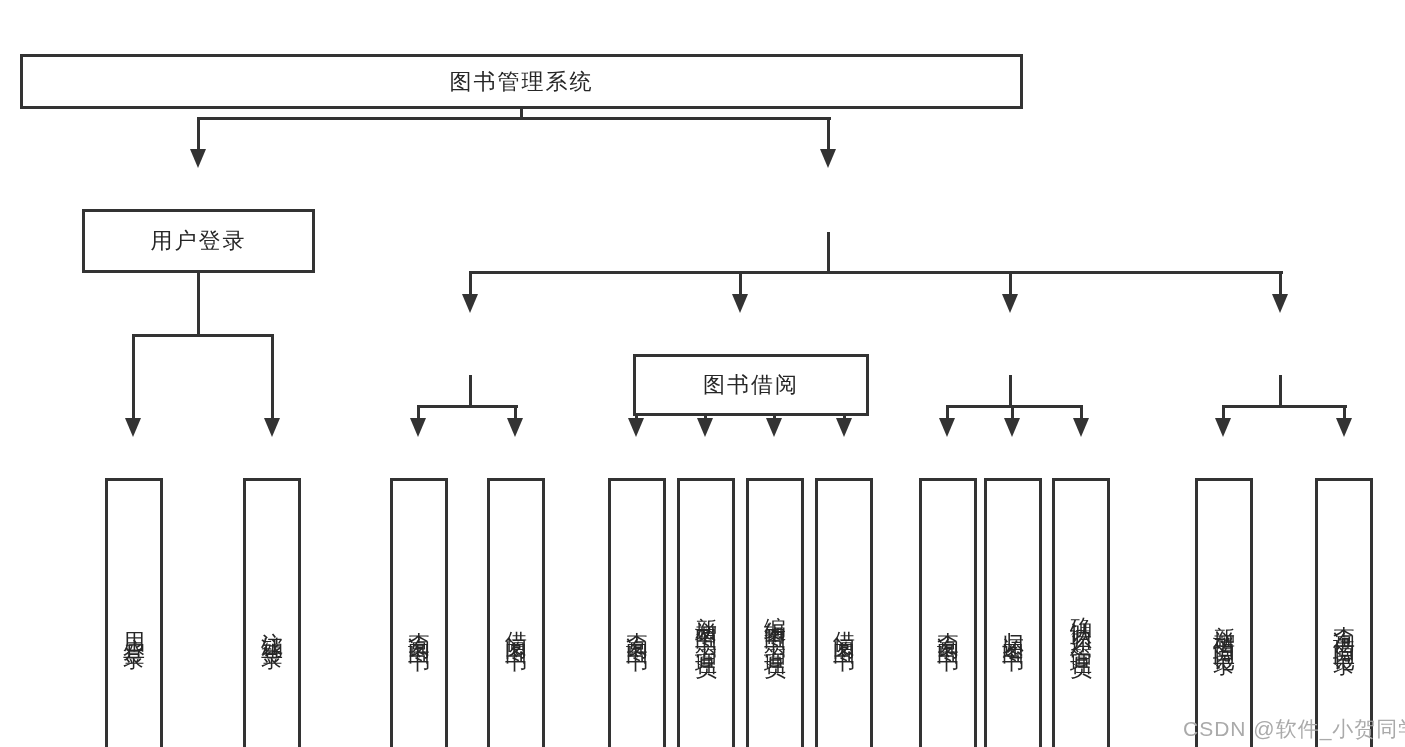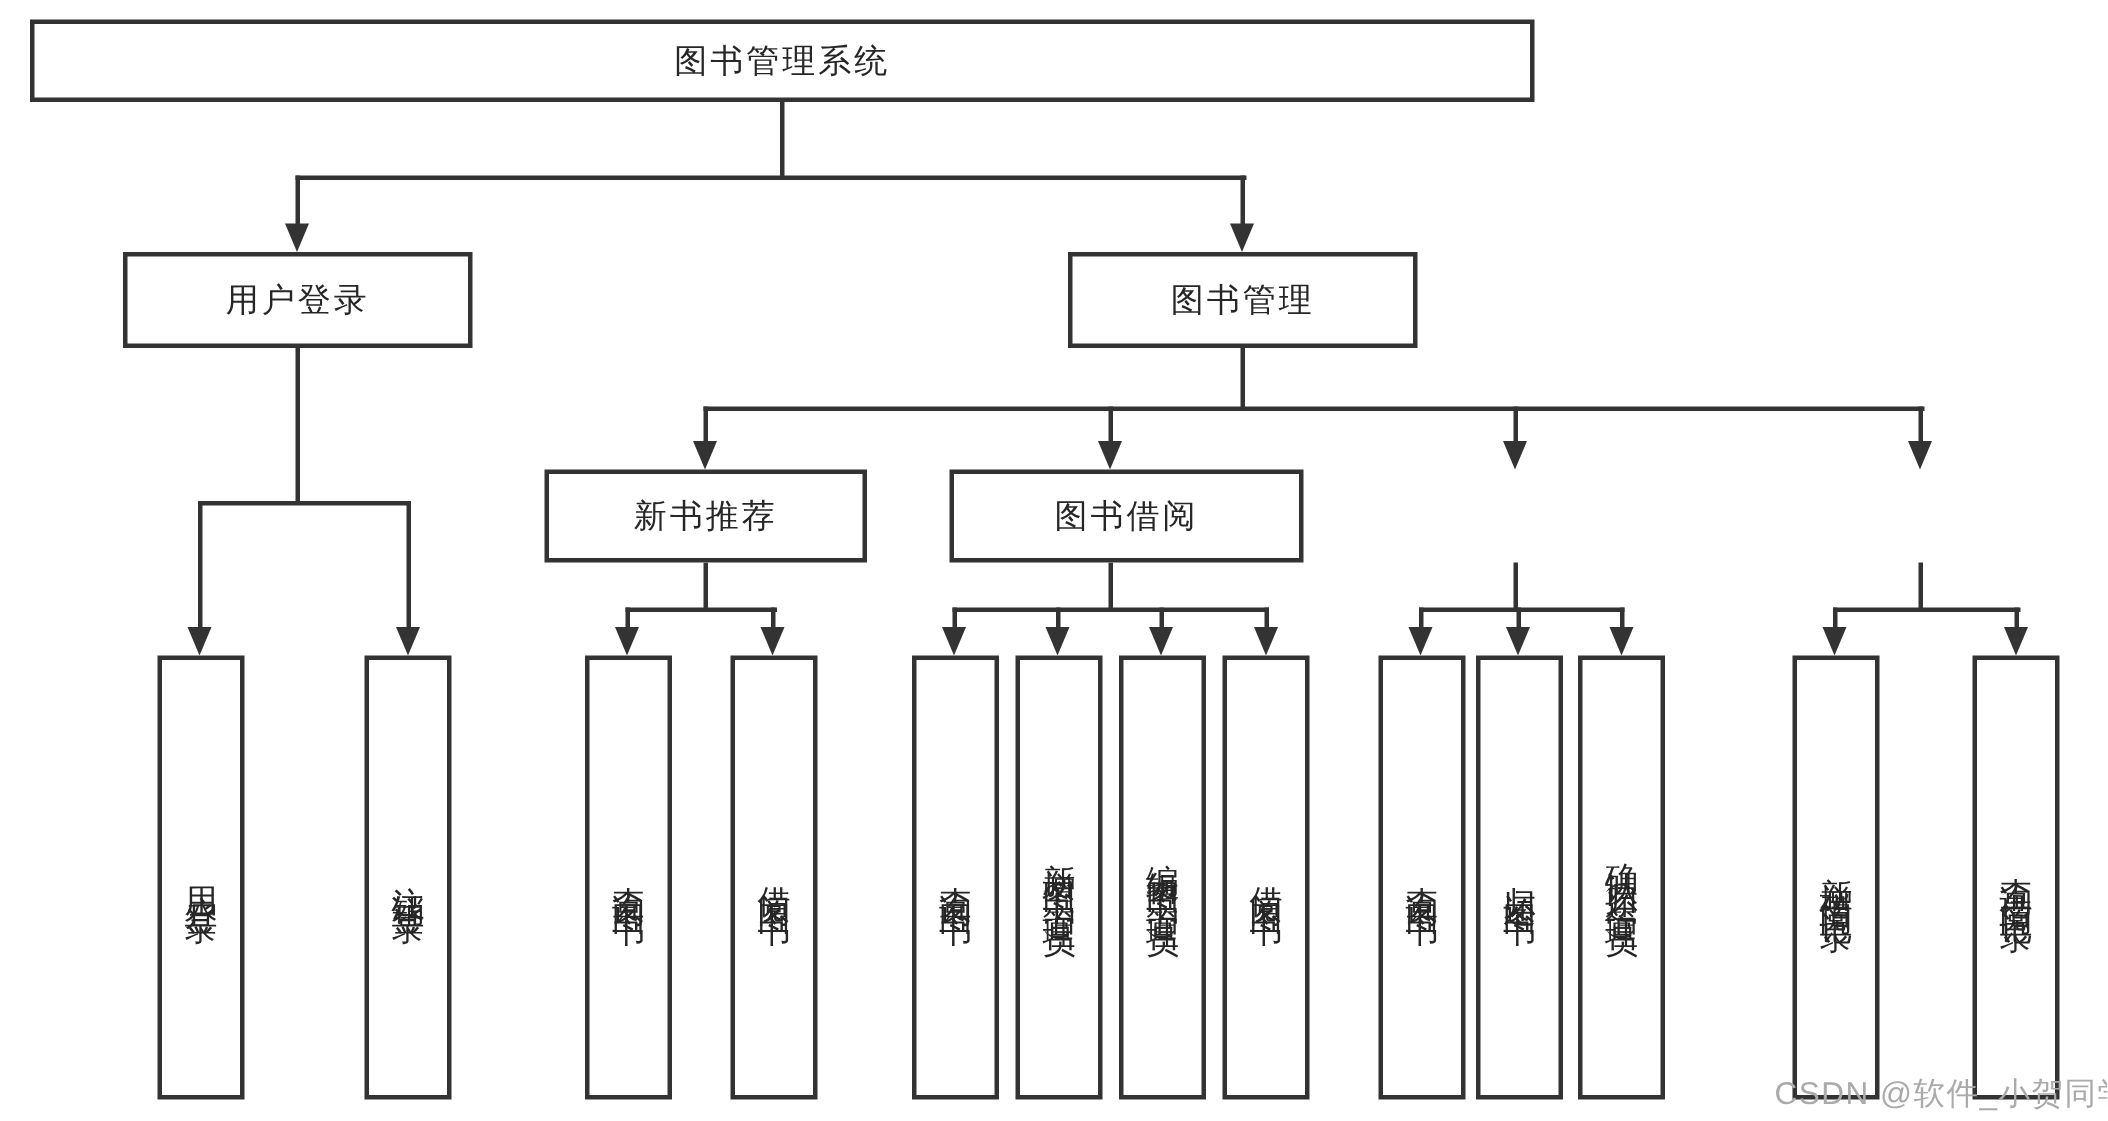--- a/index.html
+++ b/index.html
@@ -15,20 +15,21 @@
     box-sizing:border-box;
     background:#ffffff;
     border:3px solid #333333;
     display:flex;
     align-items:center;
     justify-content:center;
     color:#262626;
     font-size:22px;
     letter-spacing:2px;
     z-index:2;
+    margin-top:41px;
   }
   .leaf{
     writing-mode:vertical-rl;
     text-orientation:mixed;
     letter-spacing:6px;
     line-height:1;
     text-align:center;
   }
   .hline,.vline{
     position:absolute;
@@ -118,27 +119,21 @@
   <div class="arrow" style="left:1336px;top:418px;"></div>
 
   <div class="node" style="left:20px;top:13px;width:1003px;height:55px;">
     <span>图书管理系统</span>
   </div>
 
   <div class="node" style="left:82px;top:168px;width:233px;height:64px;">
     <span>用户登录</span>
   </div>
 
-  <div class="node" style="left:712px;top:168px;width:233px;height:64px;">
-    <span>图书管理</span>
-  </div>
 
-  <div class="node" style="left:363px;top:313px;width:215px;height:62px;">
-    <span>新书推荐</span>
-  </div>
 
   <div class="node" style="left:633px;top:313px;width:236px;height:62px;">
     <span>图书借阅</span>
   </div>
 
 
 
   <div class="node leaf" style="left:105px;top:437px;width:58px;height:296px;">
     <span>用户登录</span>
   </div>

